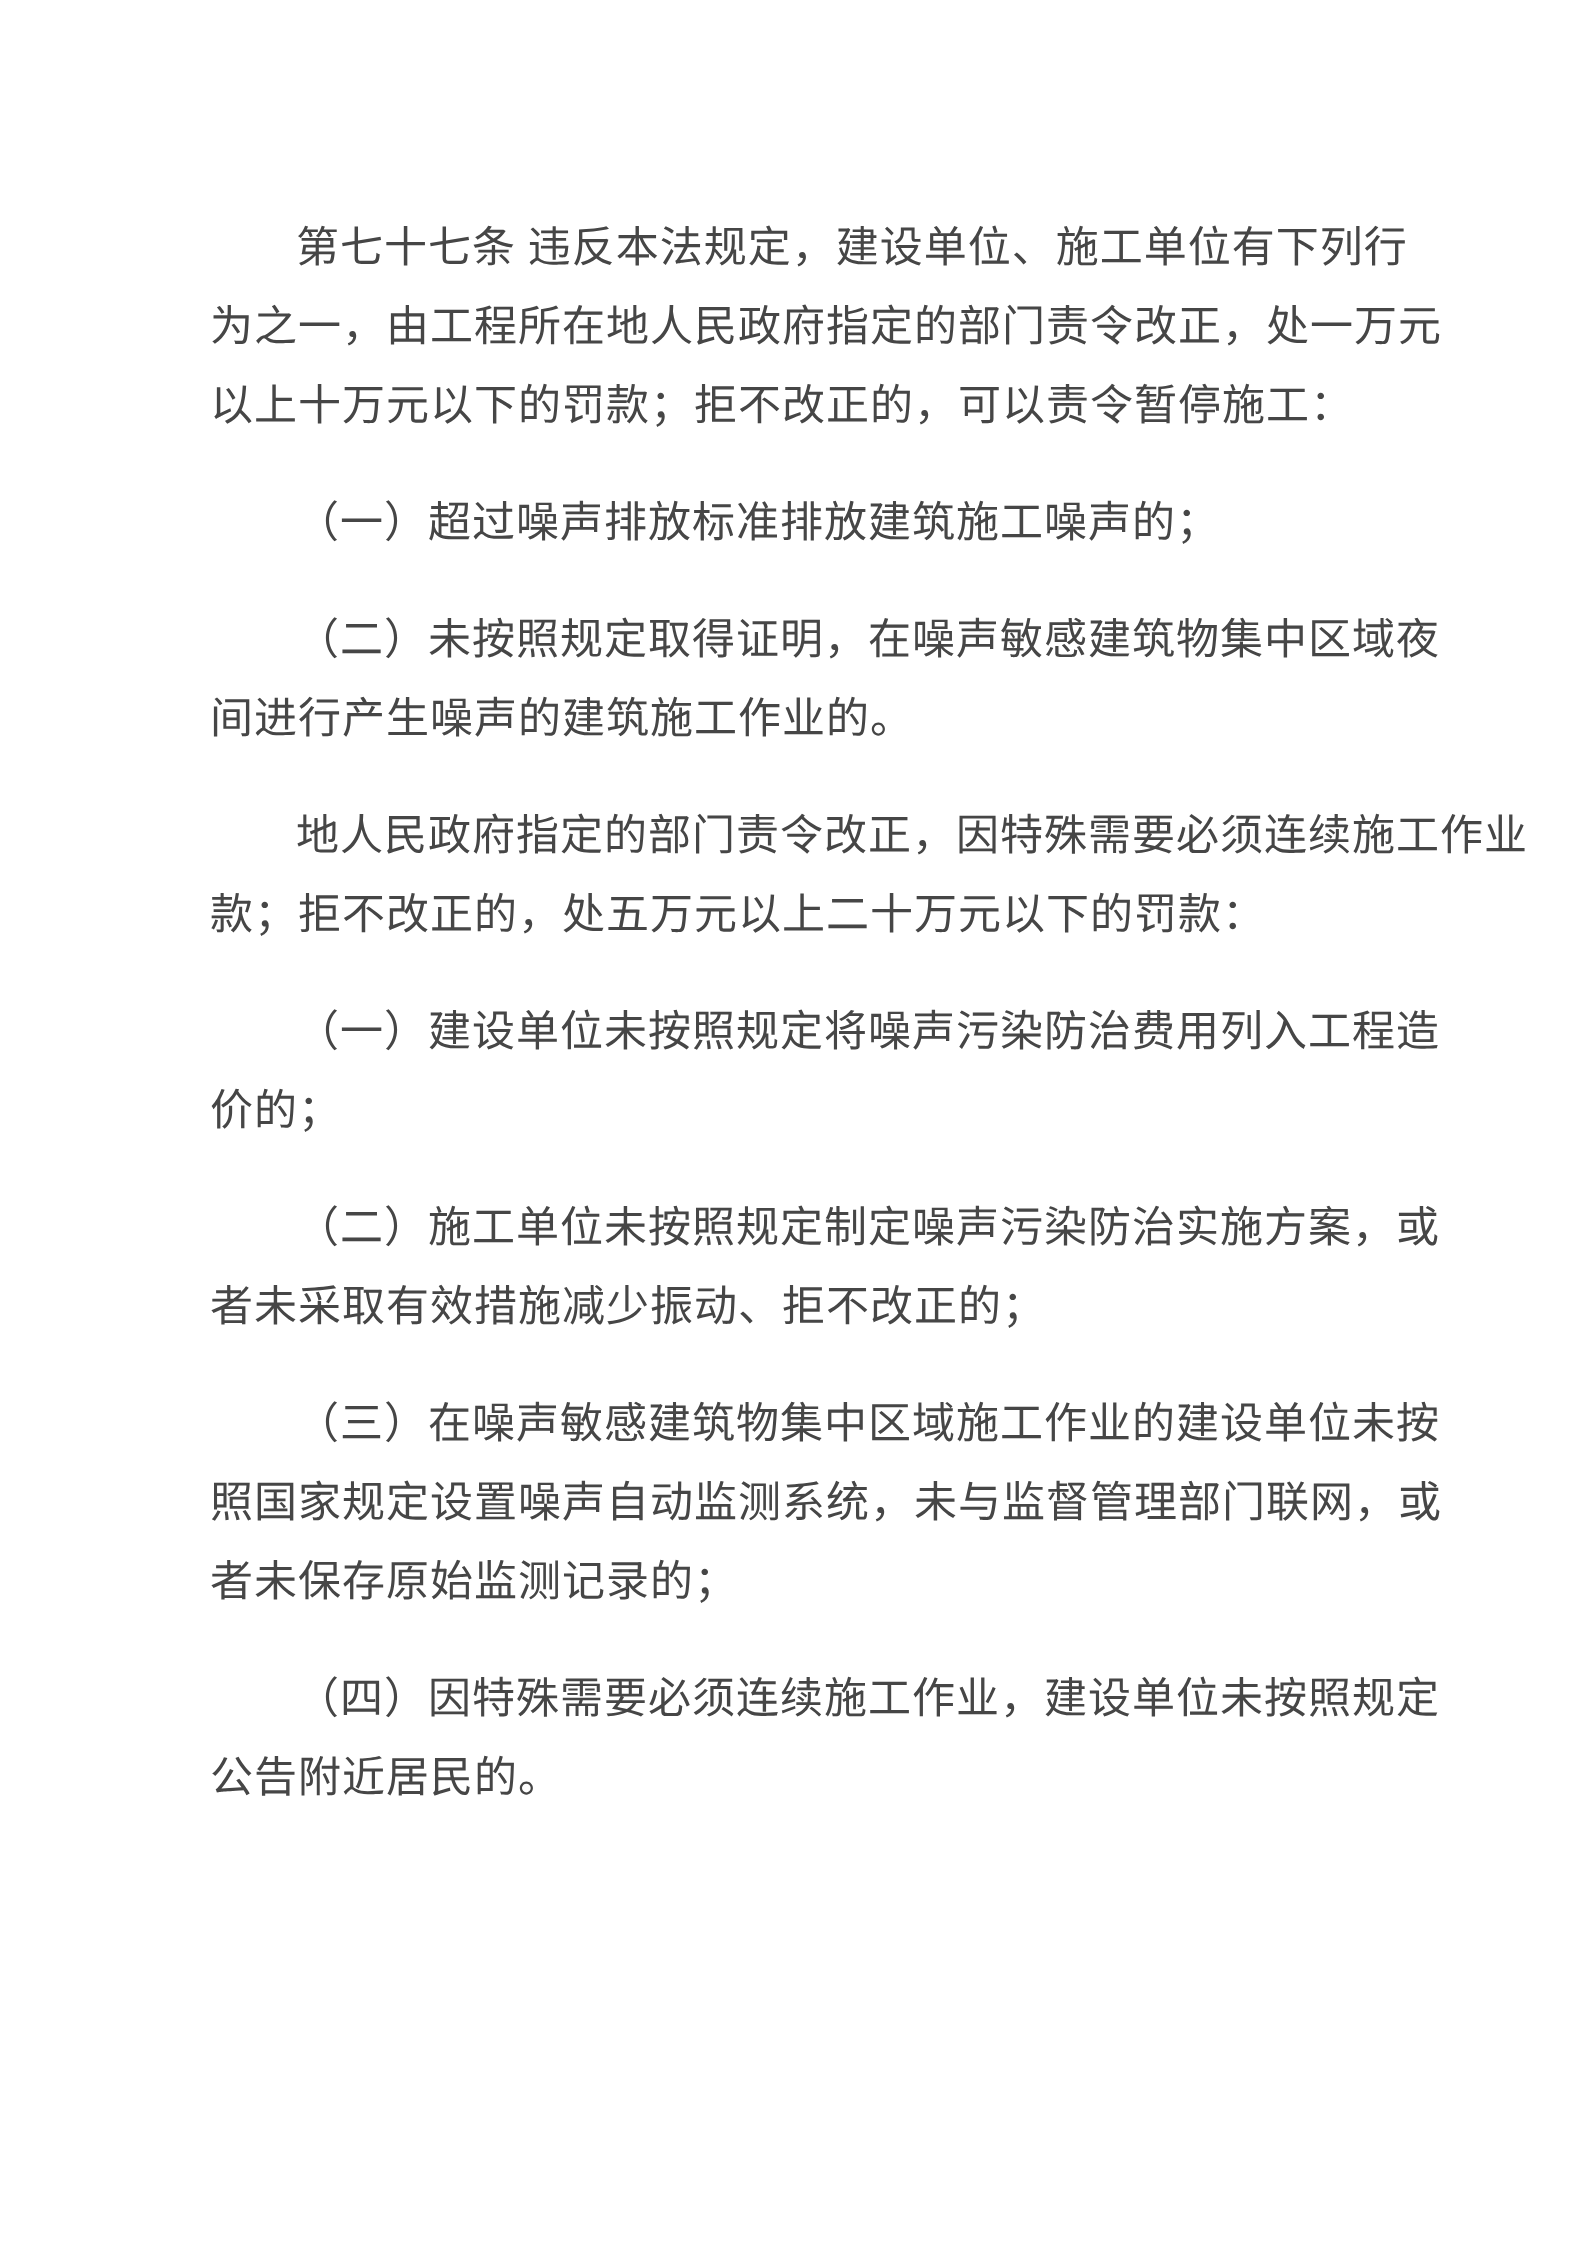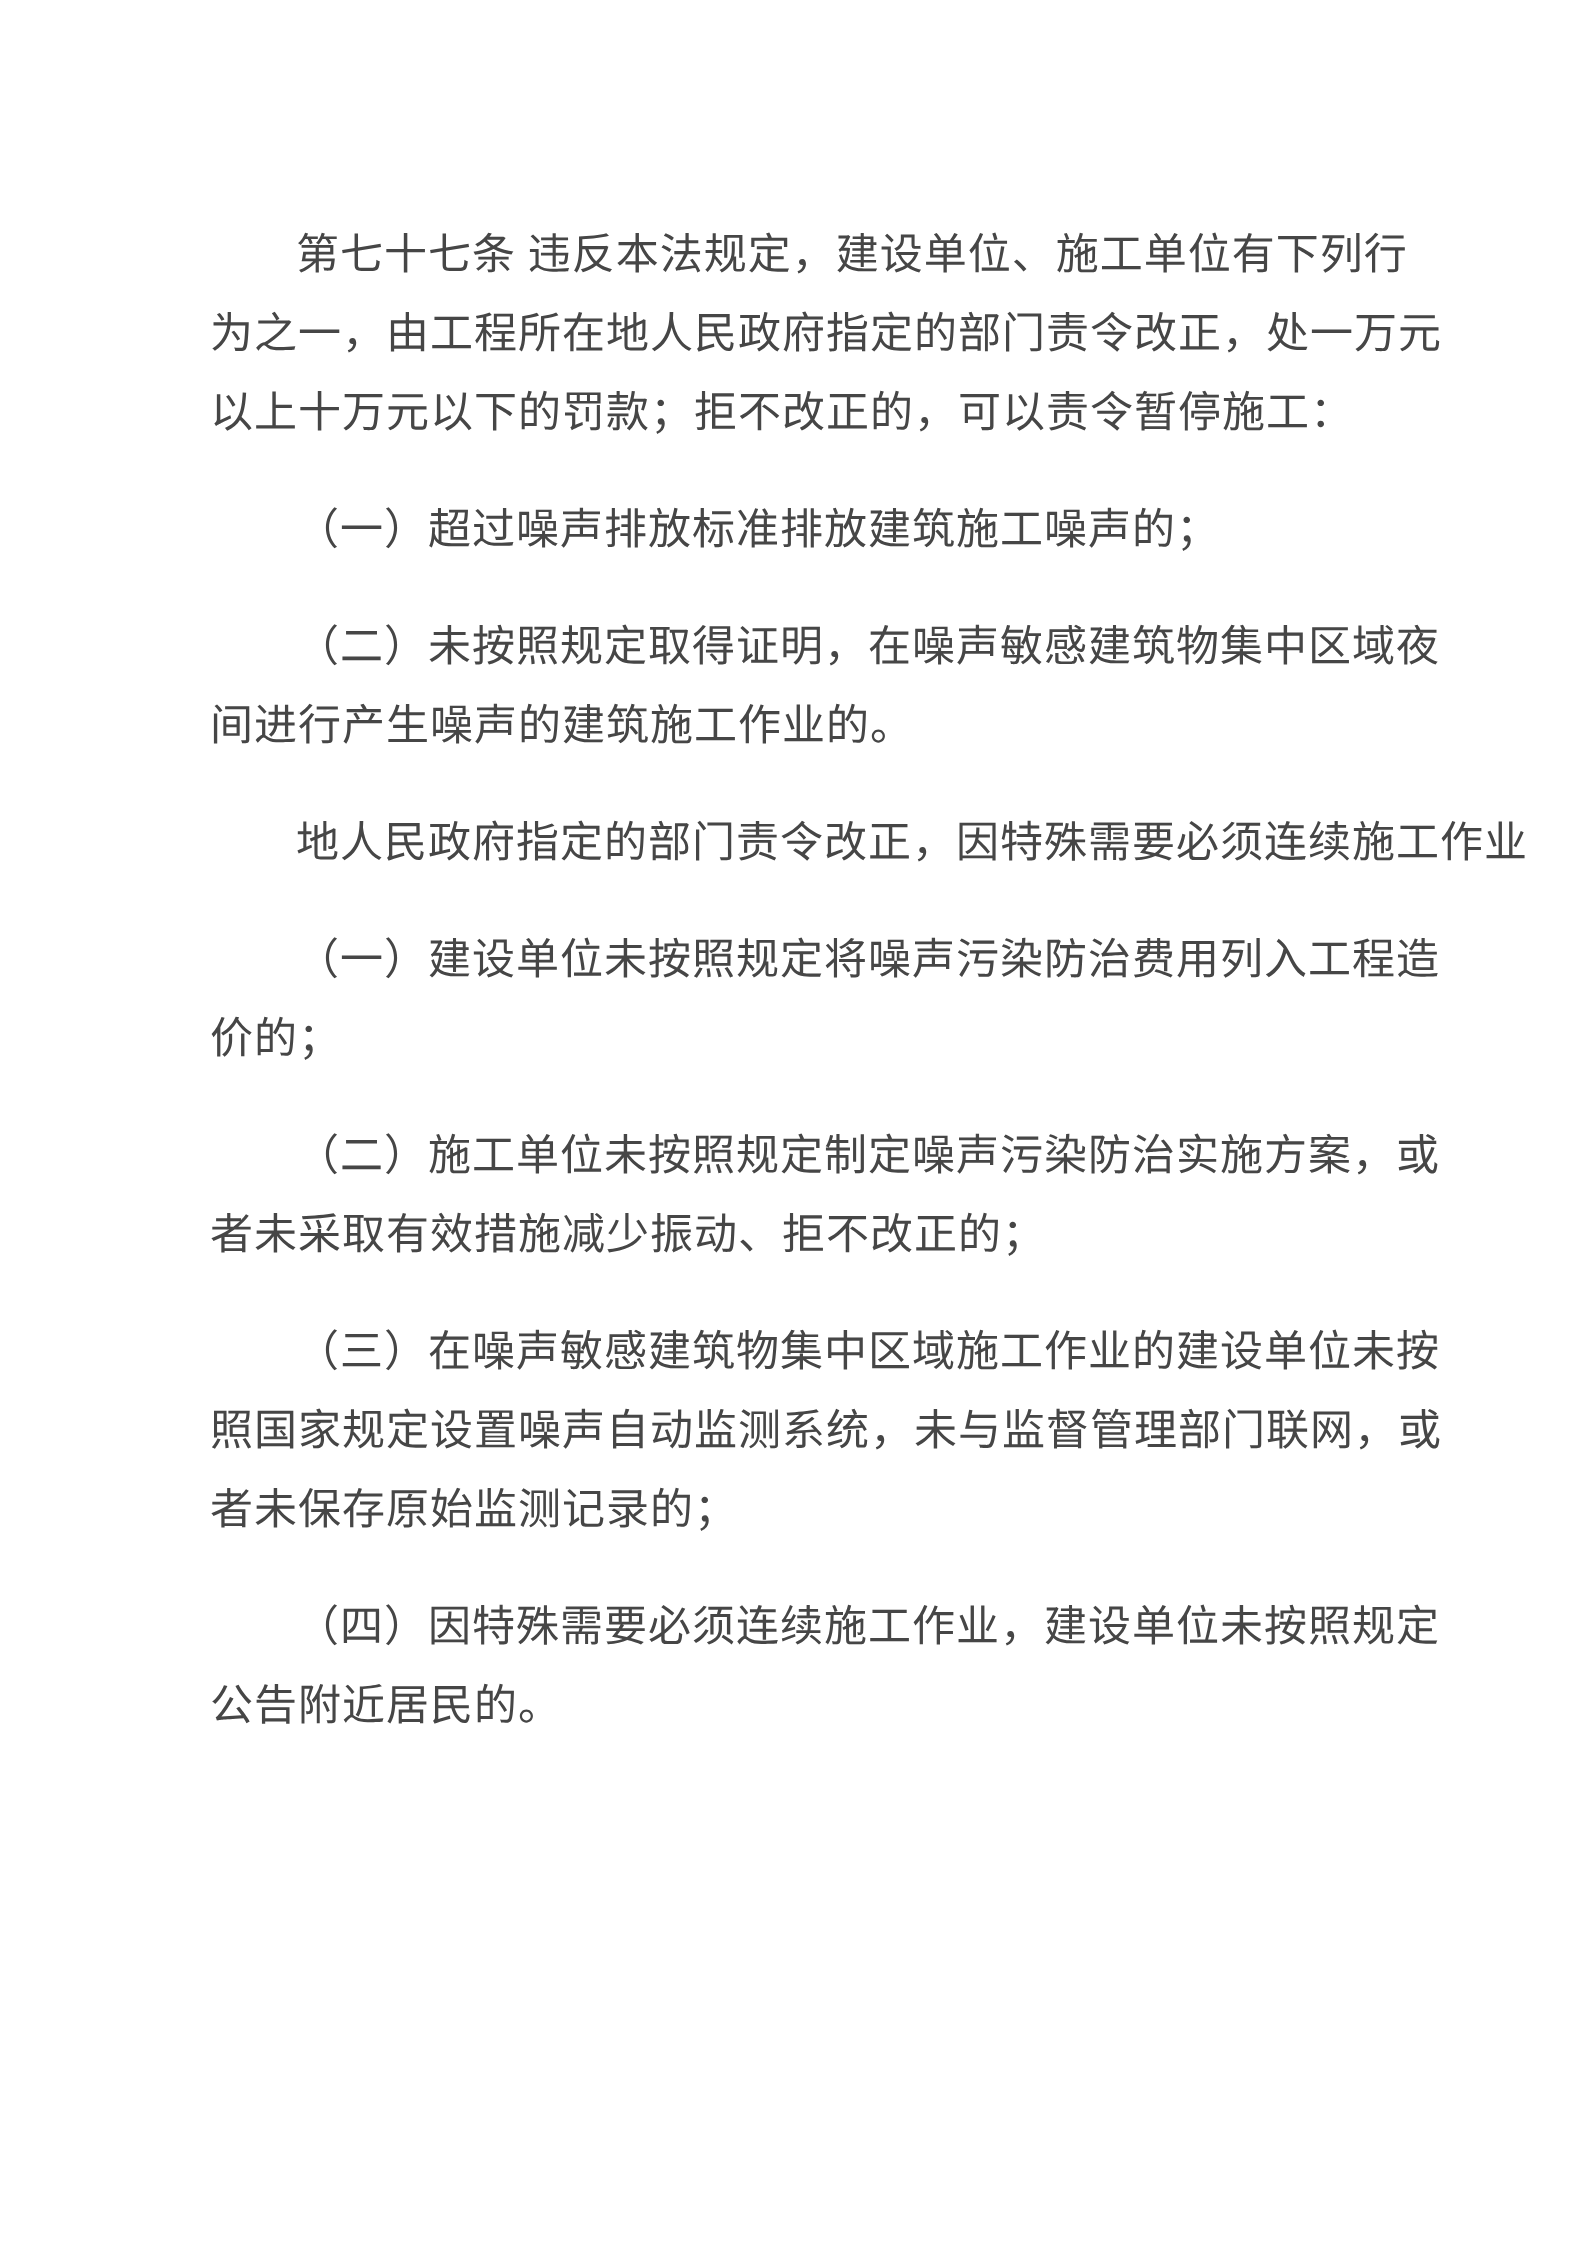--- a/index.html
+++ b/index.html
@@ -11,21 +11,21 @@
     position: relative;
     width: 1587px;
     height: 2245px;
     background: #ffffff;
     overflow: hidden;
     font-family: "Liberation Serif", "DejaVu Serif", serif;
   }
   .doc {
     position: absolute;
     left: 210px;
-    top: 215px;
+    top: 208px;
     width: 1280px;
     color: #464646;
     font-size: 43px;
     letter-spacing: 1px;
     font-weight: 400;
   }
   .para {
     line-height: 79px;
   }
   .para + .para {
@@ -52,20 +52,21 @@
       </div>
       <div class="para">
         <div class="line">（一）超过噪声排放标准排放建筑施工噪声的；</div>
       </div>
       <div class="para">
         <div class="line">（二）未按照规定取得证明，在噪声敏感建筑物集中区域夜</div>
         <div class="line">间进行产生噪声的建筑施工作业的。</div>
       </div>
       <div class="para">
         <div class="line">地人民政府指定的部门责令改正，因特殊需要必须连续施工作业</div>
+        <div class="line">款；拒不改正的，处五万元以上二十万元以下的罚款：</div>
       </div>
       <div class="para">
         <div class="line">（一）建设单位未按照规定将噪声污染防治费用列入工程造</div>
         <div class="line">价的；</div>
       </div>
       <div class="para">
         <div class="line">（二）施工单位未按照规定制定噪声污染防治实施方案，或</div>
         <div class="line">者未采取有效措施减少振动、拒不改正的；</div>
       </div>
       <div class="para">

